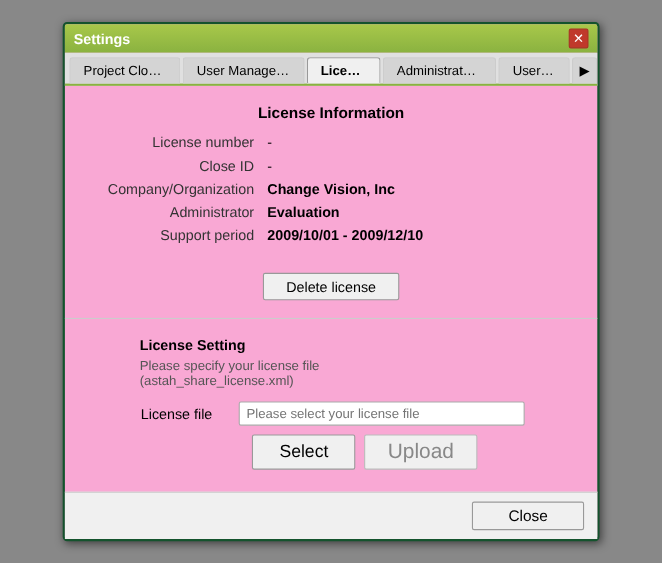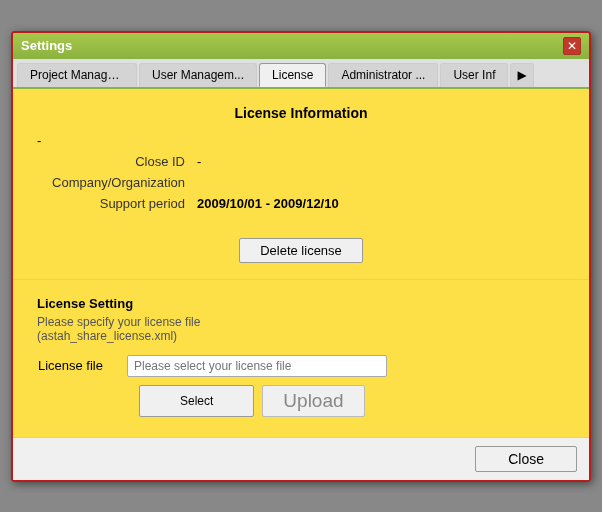--- a/index.html
+++ b/index.html
@@ -7,23 +7,23 @@
       background: #888;
       display: flex;
       align-items: center;
       justify-content: center;
       width: 602px;
       height: 512px;
       font-family: 'Segoe UI', Tahoma, Geneva, Verdana, sans-serif;
       font-size: 13px;
     }
     .dialog {
-      width: 580px;
-      background: #fde047;
-      border: 2px solid #b91c1c;
+      width: 488px;
+      background: #f9a8d4;
+      border: 2px solid #14532d;
       border-radius: 4px;
       box-shadow: 2px 2px 8px rgba(0,0,0,0.5);
     }
     .title-bar {
       background: linear-gradient(to bottom, #a8c84a, #8ab240);
       color: #fff;
       padding: 4px 8px;
       display: flex;
       align-items: center;
       justify-content: space-between;
@@ -66,21 +66,21 @@
       border-radius: 3px 3px 0 0;
       white-space: nowrap;
       overflow: hidden;
       text-overflow: ellipsis;
       max-width: 120px;
     }
     .tab.active {
       background: #f0f0f0;
       border-color: #999;
       border-bottom: 1px solid #f0f0f0;
-      font-weight: normal;
+      font-weight: bold;
     }
     .tab-more {
       padding: 4px 6px;
       border: 1px solid #ccc;
       border-bottom: none;
       background: #d4d4d4;
       cursor: pointer;
       font-size: 12px;
       border-radius: 3px 3px 0 0;
     }
@@ -130,20 +130,21 @@
       background: #f0f0f0;
       border: 1px solid #999;
       border-radius: 2px;
       cursor: pointer;
       font-size: 13px;
       margin-top: 11px;
     }
     
     .license-setting {
       padding: 16px 24px 20px 24px;
+      margin-left: 44px;
     }
     .setting-title {
       font-weight: bold;
       font-size: 13px;
       margin-bottom: 4px;
     }
     .setting-desc {
       font-size: 12px;
       color: #555;
       margin-bottom: 12px;
@@ -168,26 +169,26 @@
       color: #aaa;
       background: #fff;
       max-width: 260px;
     }
     .btn-row {
       display: flex;
       gap: 8px;
       padding-left: 102px;
     }
     .select-btn {
-      padding: 4px 40px;
+      padding: 4px 24px;
       background: #f0f0f0;
       border: 1px solid #999;
       border-radius: 2px;
       cursor: pointer;
-      font-size: 12px;
+      font-size: 16px;
     }
     .upload-btn {
       padding: 4px 20px;
       background: #f0f0f0;
       border: 1px solid #bbb;
       border-radius: 2px;
       cursor: pointer;
       font-size: 19px;
       color: #888;
     }
@@ -211,43 +212,49 @@
 <body>
 
 <div class="dialog">
 
   <div class="title-bar">
     <span class="title-bar-text">Settings</span>
     <button class="close-btn">✕</button>
   </div>
 
   <div class="tabs">
-    <div class="tab">Project Managem...</div>
+    <div class="tab">Project Close...</div>
     <div class="tab">User Managem...</div>
     <div class="tab active">License</div>
     <div class="tab">Administrator ...</div>
     <div class="tab">User Inf</div>
     <div class="tab-more">▶</div>
   </div>
 
   <div class="content">
 
     <div class="license-info">
       <div class="section-title">License Information</div>
 
       <div class="info-table">
         <div class="info-row">
+          <span class="info-label">License number</span>
           <span class="info-value">-</span>
         </div>
         <div class="info-row">
           <span class="info-label">Close ID</span>
           <span class="info-value">-</span>
         </div>
         <div class="info-row">
           <span class="info-label">Company/Organization</span>
+          <span class="info-value bold">Change Vision, Inc</span>
+        </div>
+        <div class="info-row">
+          <span class="info-label">Administrator</span>
+          <span class="info-value bold">Evaluation</span>
         </div>
         <div class="info-row">
           <span class="info-label">Support period</span>
           <span class="info-value bold">2009/10/01 - 2009/12/10</span>
         </div>
       </div>
 
       <div class="delete-btn-row">
         <button class="delete-btn">Delete license</button>
       </div>

